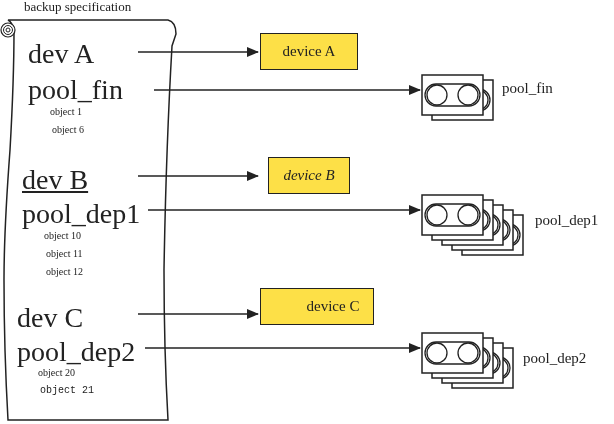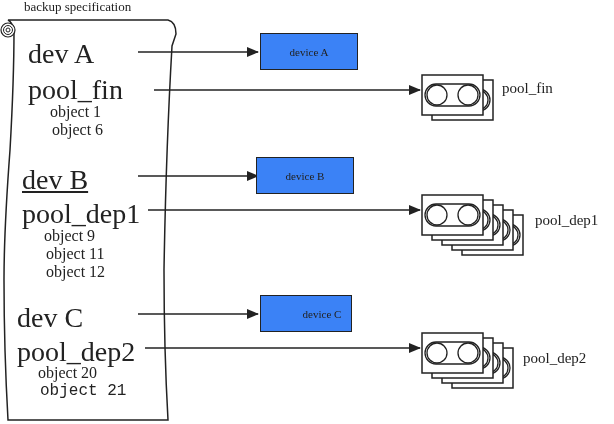--- a/index.html
+++ b/index.html
@@ -1,22 +1,22 @@
 <!DOCTYPE html>
 <html><head>
 <meta charset="utf-8">
 <style>
   html, body { margin: 0; padding: 0; background: #fff; }
   body { width: 614px; height: 424px; position: relative; overflow: hidden; font-family: "Liberation Serif", serif; color: #222; }
   svg { position: absolute; left: 0; top: 0; }
   .txt { position: absolute; white-space: nowrap; font-family: "Liberation Serif", serif; color: #222; }
   .big { font-size: 28px; line-height: 24px; }
-  .small { font-size: 16px; line-height: 16px; }
+  .small { font-size: 10px; line-height: 16px; }
   .title { font-size: 13px; line-height: 14px; }
-  .devbox { position: absolute; border: 1.5px solid #222; background: #3b82f6; box-sizing: border-box; font-size: 11px; display: flex; align-items: center; justify-content: center; }
+  .devbox { position: absolute; border: 1.5px solid #222; background: #fde047; box-sizing: border-box; font-size: 15px; display: flex; align-items: center; justify-content: center; }
   .poollabel { font-size: 15px; }
 </style>
 </head>
 <body>
 
 <svg width="614" height="424" viewBox="0 0 614 424">
   <defs>
     <marker id="arr" markerWidth="12" markerHeight="10" refX="11" refY="5" orient="auto" markerUnits="userSpaceOnUse">
       <path d="M0,0 L12,5 L0,10 z" fill="#222"></path>
     </marker>
@@ -94,28 +94,28 @@
 
 <div class="txt title" style="left:24px; top:0px;">backup specification</div>
 
 <div class="txt big" style="left:28px; top:42px;">dev A</div>
 <div class="txt big" style="left:28px; top:78px;">pool_fin</div>
 <div class="txt small" style="left:50px; top:104px;">object 1</div>
 <div class="txt small" style="left:52px; top:122px;">object 6</div>
 
 <div class="txt big" style="left:22px; top:168px;text-decoration:underline;">dev B</div>
 <div class="txt big" style="left:22px; top:202px;">pool_dep1</div>
-<div class="txt small" style="left:44px; top:228px;">object 9</div>
+<div class="txt small" style="left:44px; top:228px;">object 10</div>
 <div class="txt small" style="left:46px; top:246px;">object 11</div>
 <div class="txt small" style="left:46px; top:264px;">object 12</div>
 
 <div class="txt big" style="left:17px; top:306px;text-align:center;">dev C</div>
 <div class="txt big" style="left:17px; top:340px;">pool_dep2</div>
 <div class="txt small" style="left:38px; top:365px;">object 20</div>
 <div class="txt small" style="left:40px; top:383px;font-family:Liberation Mono, monospace;">object 21</div>
 
 <div class="devbox" style="left:260px; top:33px; width:98px; height:37px;">device A</div>
-<div class="devbox" style="left:256px; top:157px; width:98px; height:37px;">device B</div>
-<div class="devbox" style="left:260px; top:295px; width:92px; height:37px;padding-left:32px;">device C</div>
+<div class="devbox" style="left:268px; top:157px; width:82px; height:37px;font-style:italic;">device B</div>
+<div class="devbox" style="left:260px; top:288px; width:114px; height:37px;padding-left:32px;">device C</div>
 
 <div class="txt poollabel" style="left:502px; top:80px;">pool_fin</div>
 <div class="txt poollabel" style="left:535px; top:212px;">pool_dep1</div>
 <div class="txt poollabel" style="left:523px; top:350px;">pool_dep2</div>
 
 </body></html>

